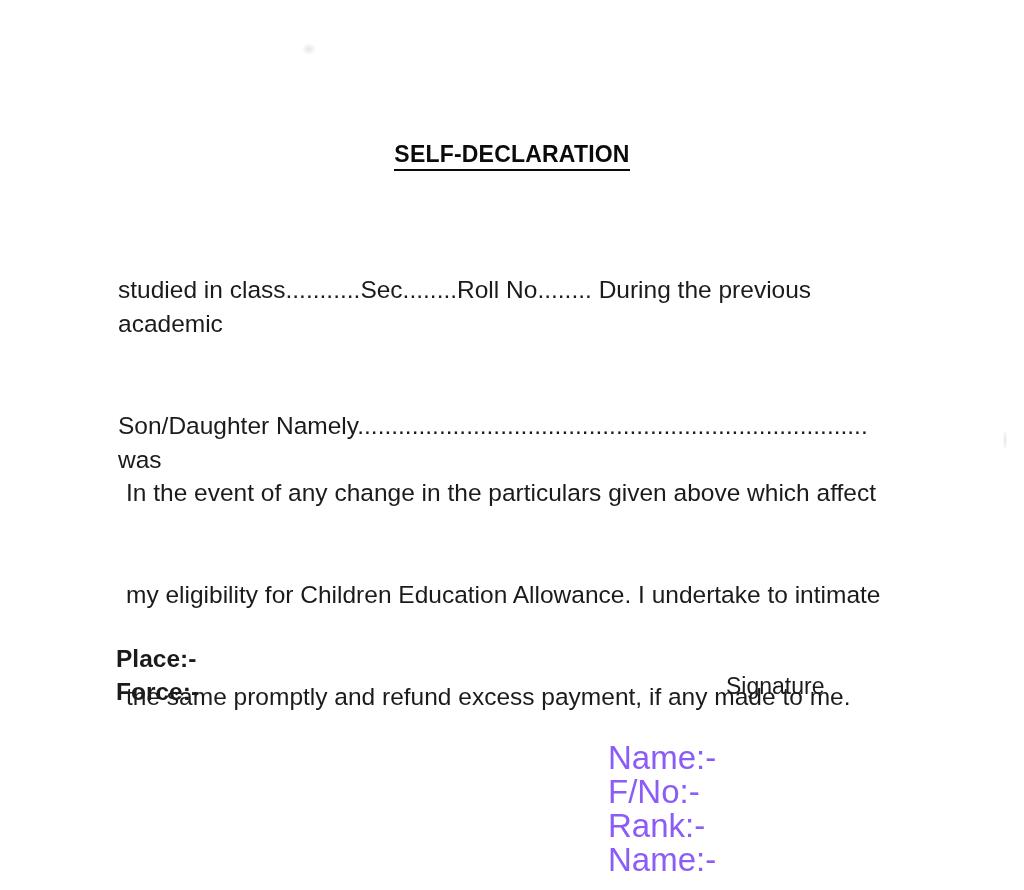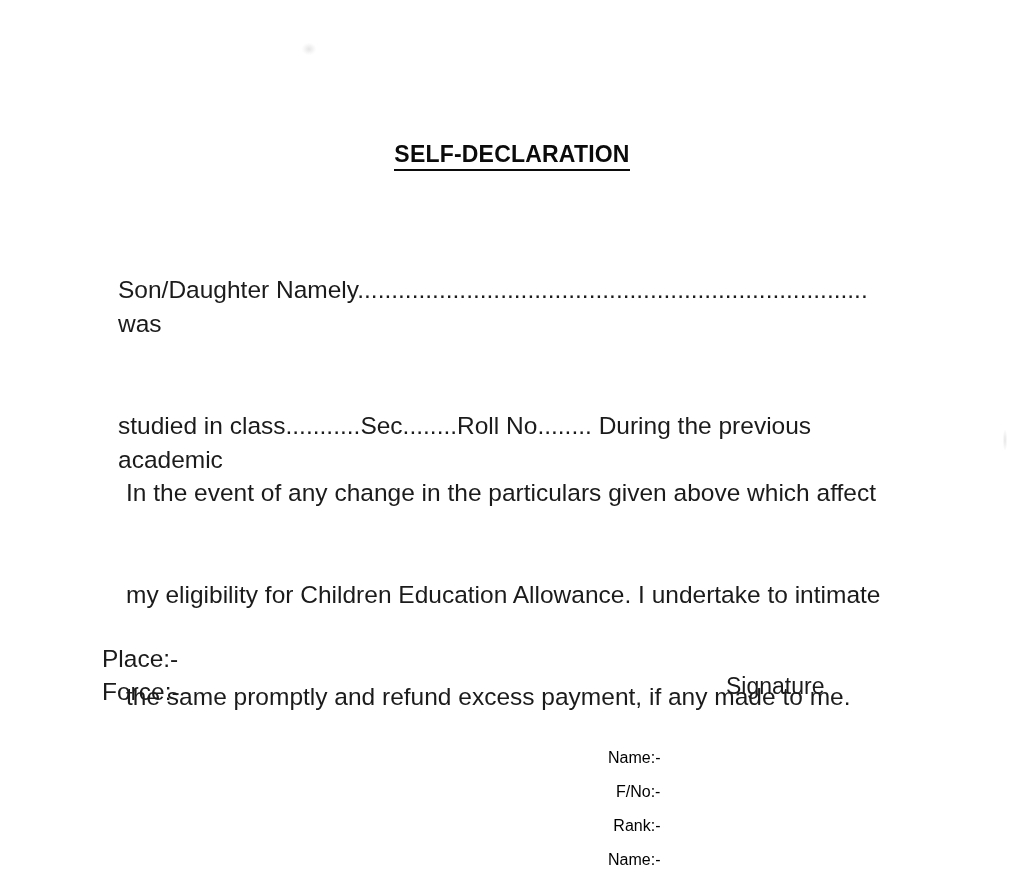--- a/index.html
+++ b/index.html
@@ -81,63 +81,63 @@
     width: 810px;
     font-size: 24.5px;
     line-height: 34px;
     color: #1b1b1b;
     white-space: pre-wrap;
     margin-left: 8px;
   }
 
   .footer-left {
     position: absolute;
-    left: 102px;
+    left: 116px;
     top: 642px;
     font-size: 24.5px;
     line-height: 33px;
     color: #1b1b1b;
+    font-weight: bold;
   }
   .footer-left div { white-space: pre; }
 
   .signature-label {
     position: absolute;
     left: 726px;
     top: 673px;
     font-size: 23px;
     color: #1b1b1b;
     white-space: pre;
   }
 
   .signatory-block {
     position: absolute;
     left: 608px;
     top: 741px;
-    font-size: 16px;
+    font-size: 33px;
     line-height: 34px;
-    color: #000000;
-    text-align: right;
+    color: #8b5cf6;
   }
   .signatory-block div { white-space: pre; }
 </style>
 </head>
 <body>
 
 <div class="page">
 
   <div class="scan-speck"></div>
   <div class="scan-edge"></div>
 
   <div class="doc-title">
     <u>SELF-DECLARATION</u>
   </div>
 
   <div class="body-block">
+    <div>studied in class...........Sec........Roll No........ During the previous academic</div>
     <div>Son/Daughter Namely........................................................................... was</div>
-    <div>studied in class...........Sec........Roll No........ During the previous academic</div>
   </div>
 
   <div class="para-two">
     <div>In the event of any change in the particulars given above which affect</div>
     <div>my eligibility for Children Education Allowance. I undertake to intimate</div>
     <div>the same promptly and refund excess payment, if any made to me.</div>
   </div>
 
   <div class="footer-left">
     <div>Place:-</div>

